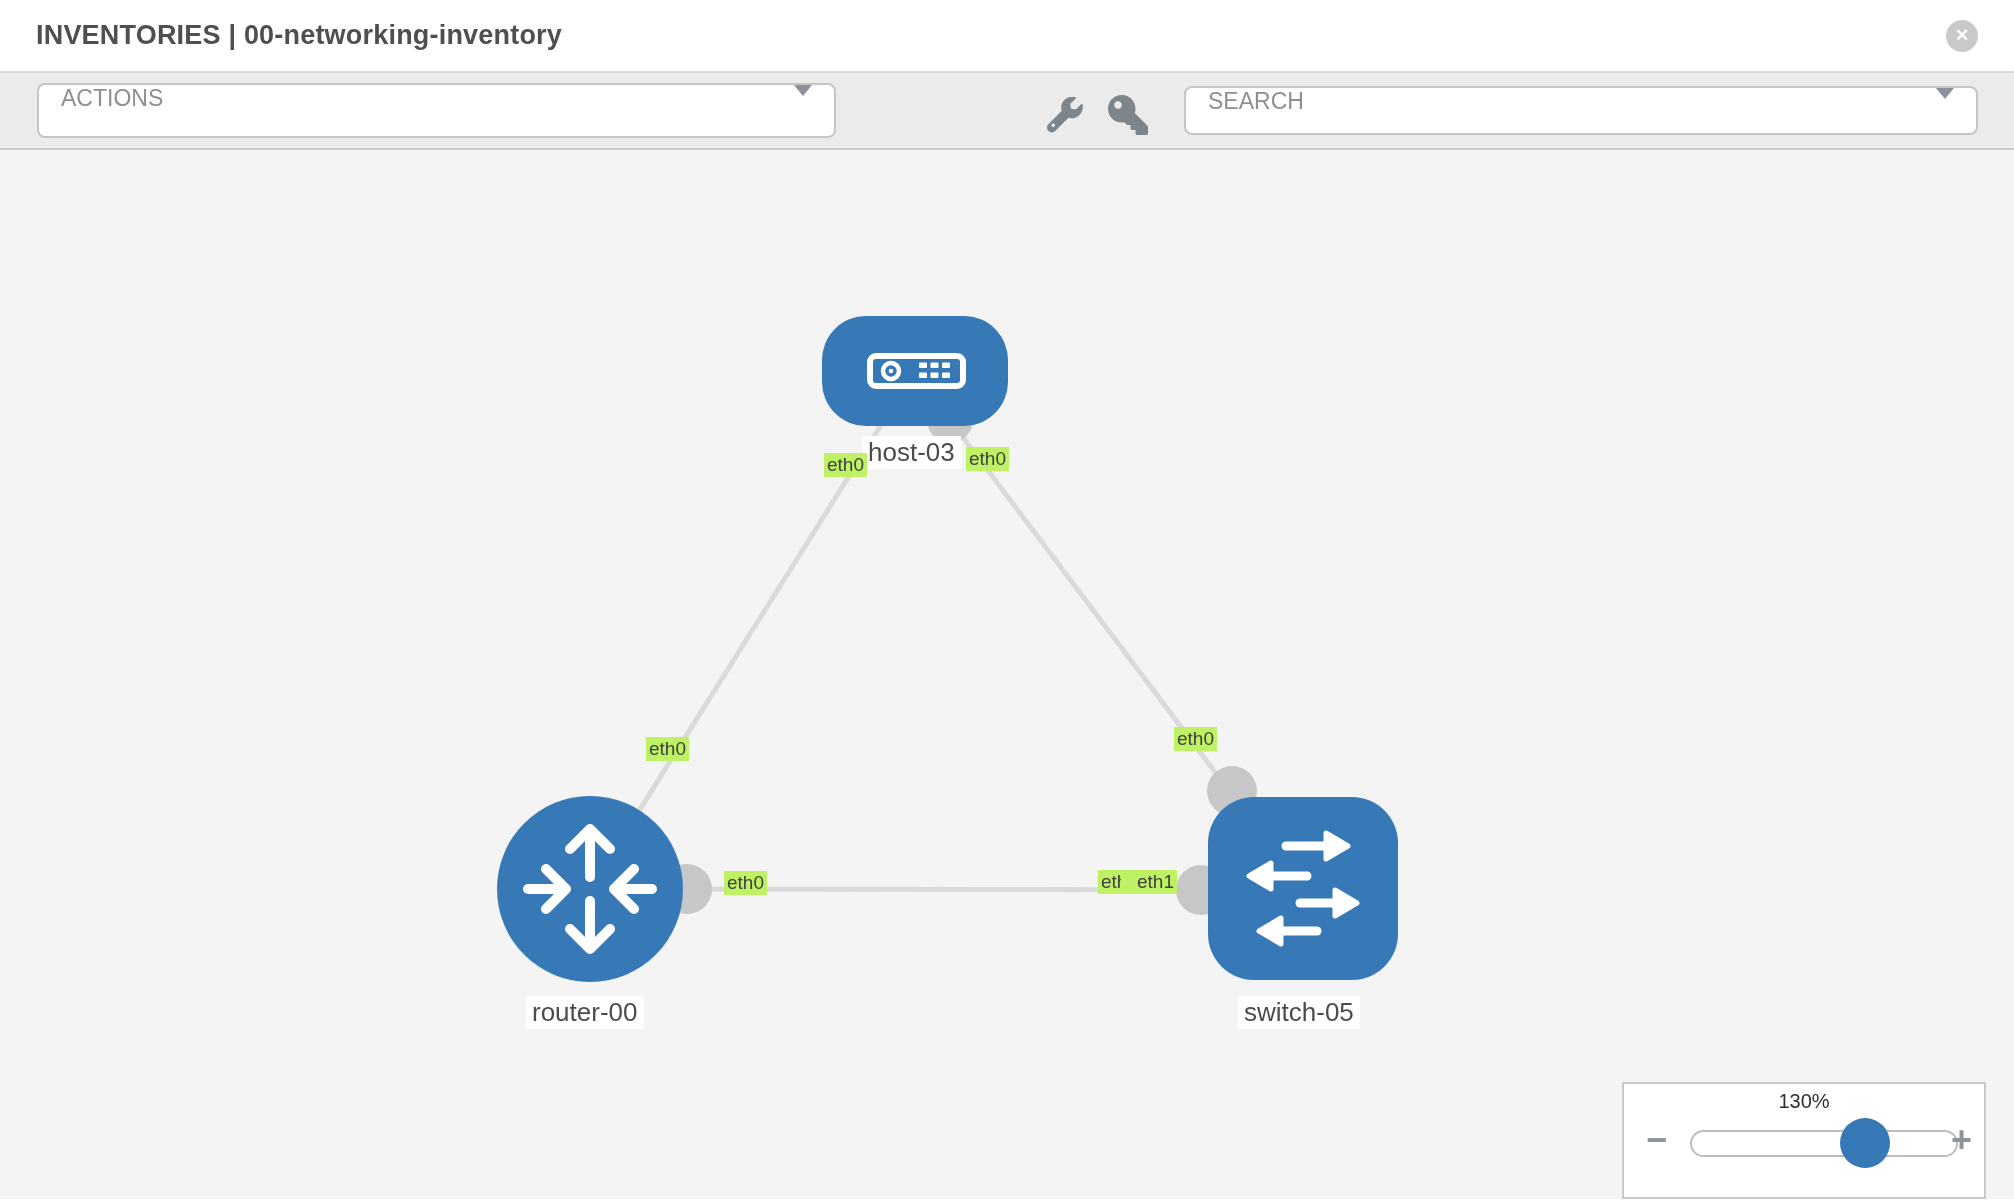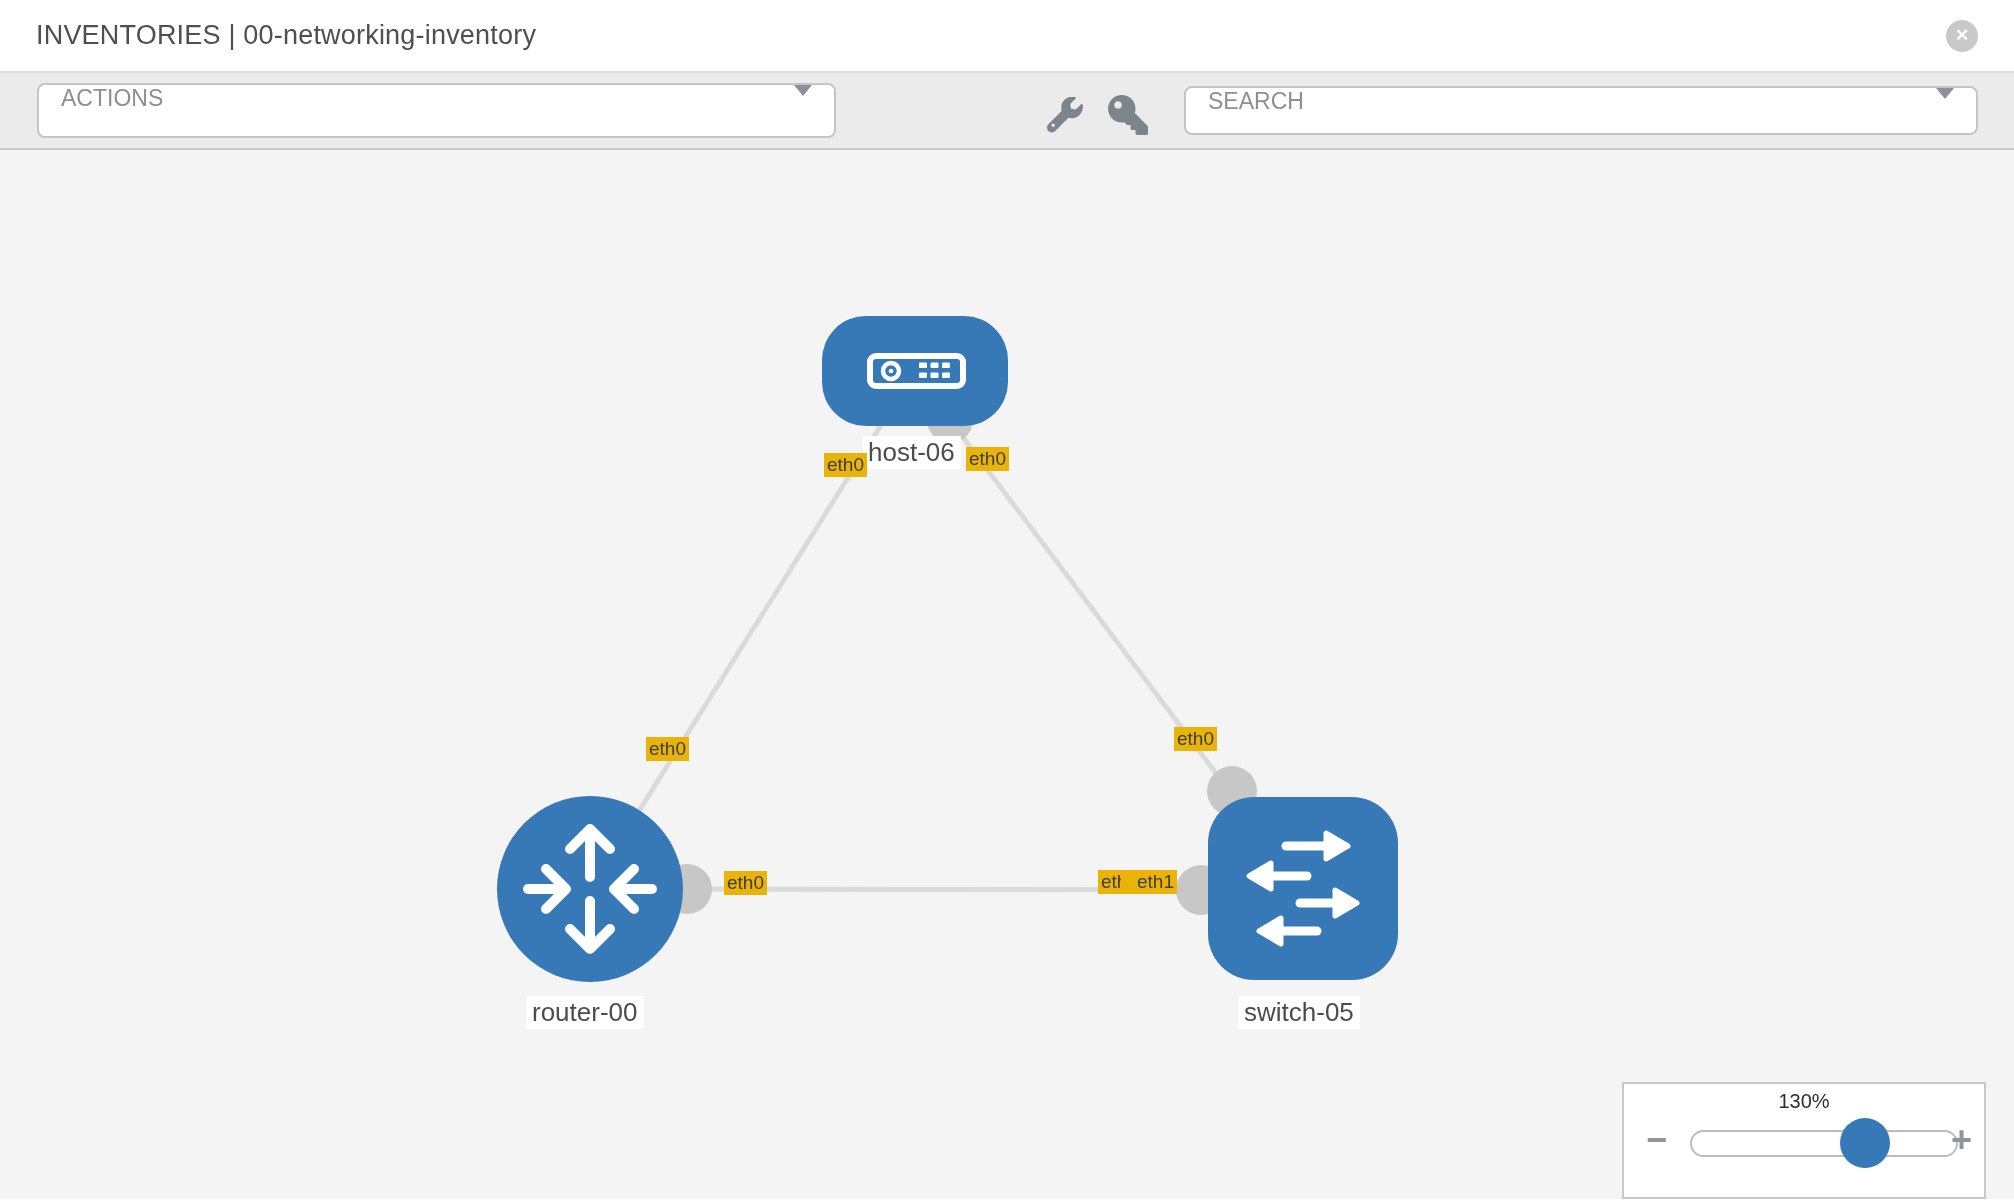--- a/index.html
+++ b/index.html
@@ -7,21 +7,21 @@
     width:2014px;height:1200px;overflow:hidden;background:#ffffff;
     font-family:"Liberation Sans", sans-serif;
     -webkit-font-smoothing:antialiased;
   }
   
   .header{
     height:73px;background:#ffffff;border-bottom:2px solid #dcdcdc;
     display:flex;align-items:center;justify-content:space-between;
     padding:0 36px;box-sizing:border-box;
   }
-  .page-title{font-size:27px;font-weight:normal;color:#4f4f4f;margin:0;letter-spacing:.2px;}
+  .page-title{font-size:27px;font-weight:bold;color:#4f4f4f;margin:0;letter-spacing:.2px;}
   .close-btn{
     width:32px;height:32px;border-radius:50%;background:#c9c9c9;border:none;
     color:#ffffff;font-size:17px;font-weight:bold;line-height:30px;text-align:center;
     cursor:pointer;padding:0;
   }
   
   .toolbar{
     height:77px;background:#ebebeb;border-bottom:2px solid #c9c9c9;
     position:relative;box-sizing:border-box;
   }
@@ -39,21 +39,21 @@
   .tool-key{left:1108px;top:22px;}
   .tool-btn svg{display:block;fill:#7d858c;}
   
   .canvas{position:relative;width:2014px;height:1049px;background:#f4f4f4;overflow:hidden;}
   .canvas svg.topology{position:absolute;left:0;top:0;}
   .nlabel{
     position:absolute;background:#ffffff;color:#4c4c4c;font-size:26px;
     padding:1px 6px;white-space:nowrap;z-index:3;
   }
   .ilabel{
-    position:absolute;background:#eab308;color:#3f3f3f;font-size:19px;
+    position:absolute;background:#bef264;color:#3f3f3f;font-size:19px;
     padding:1px 3px;white-space:nowrap;z-index:3;
   }
   .ilabel.back{z-index:2;}
   .ilabel.front{z-index:4;padding-left:16px;}
   
   .zoom-panel{
     position:absolute;left:1622px;top:932px;width:364px;height:117px;
     background:#ffffff;border:2px solid #c9c9c9;box-sizing:border-box;z-index:5;
   }
   .zoom-level{margin-top:6px;height:24px;text-align:center;font-size:20px;color:#2f2f2f;}
@@ -163,21 +163,21 @@
         <g fill="#ffffff" stroke="#ffffff" stroke-width="5" stroke-linejoin="round">
           <polygon points="1348,696 1326,683 1326,709"></polygon>
           <polygon points="1249,726 1271,713 1271,739"></polygon>
           <polygon points="1357,753 1335,740 1335,766"></polygon>
           <polygon points="1259,781 1281,768 1281,794"></polygon>
         </g>
       </g>
     </g>
   </svg>
 
-  <div class="nlabel" style="left:862px;top:286px;">host-06</div>
+  <div class="nlabel" style="left:862px;top:286px;">host-03</div>
   <div class="nlabel" style="left:526px;top:846px;">router-00</div>
   <div class="nlabel" style="left:1238px;top:846px;">switch-05</div>
 
   <div class="ilabel" style="left:824px;top:303px;">eth0</div>
   <div class="ilabel" style="left:966px;top:297px;">eth0</div>
   <div class="ilabel" style="left:646px;top:587px;">eth0</div>
   <div class="ilabel" style="left:1174px;top:577px;">eth0</div>
   <div class="ilabel" style="left:724px;top:721px;">eth0</div>
   <div class="ilabel back" style="left:1098px;top:720px;">eth0</div>
   <div class="ilabel front" style="left:1121px;top:720px;">eth1</div>

